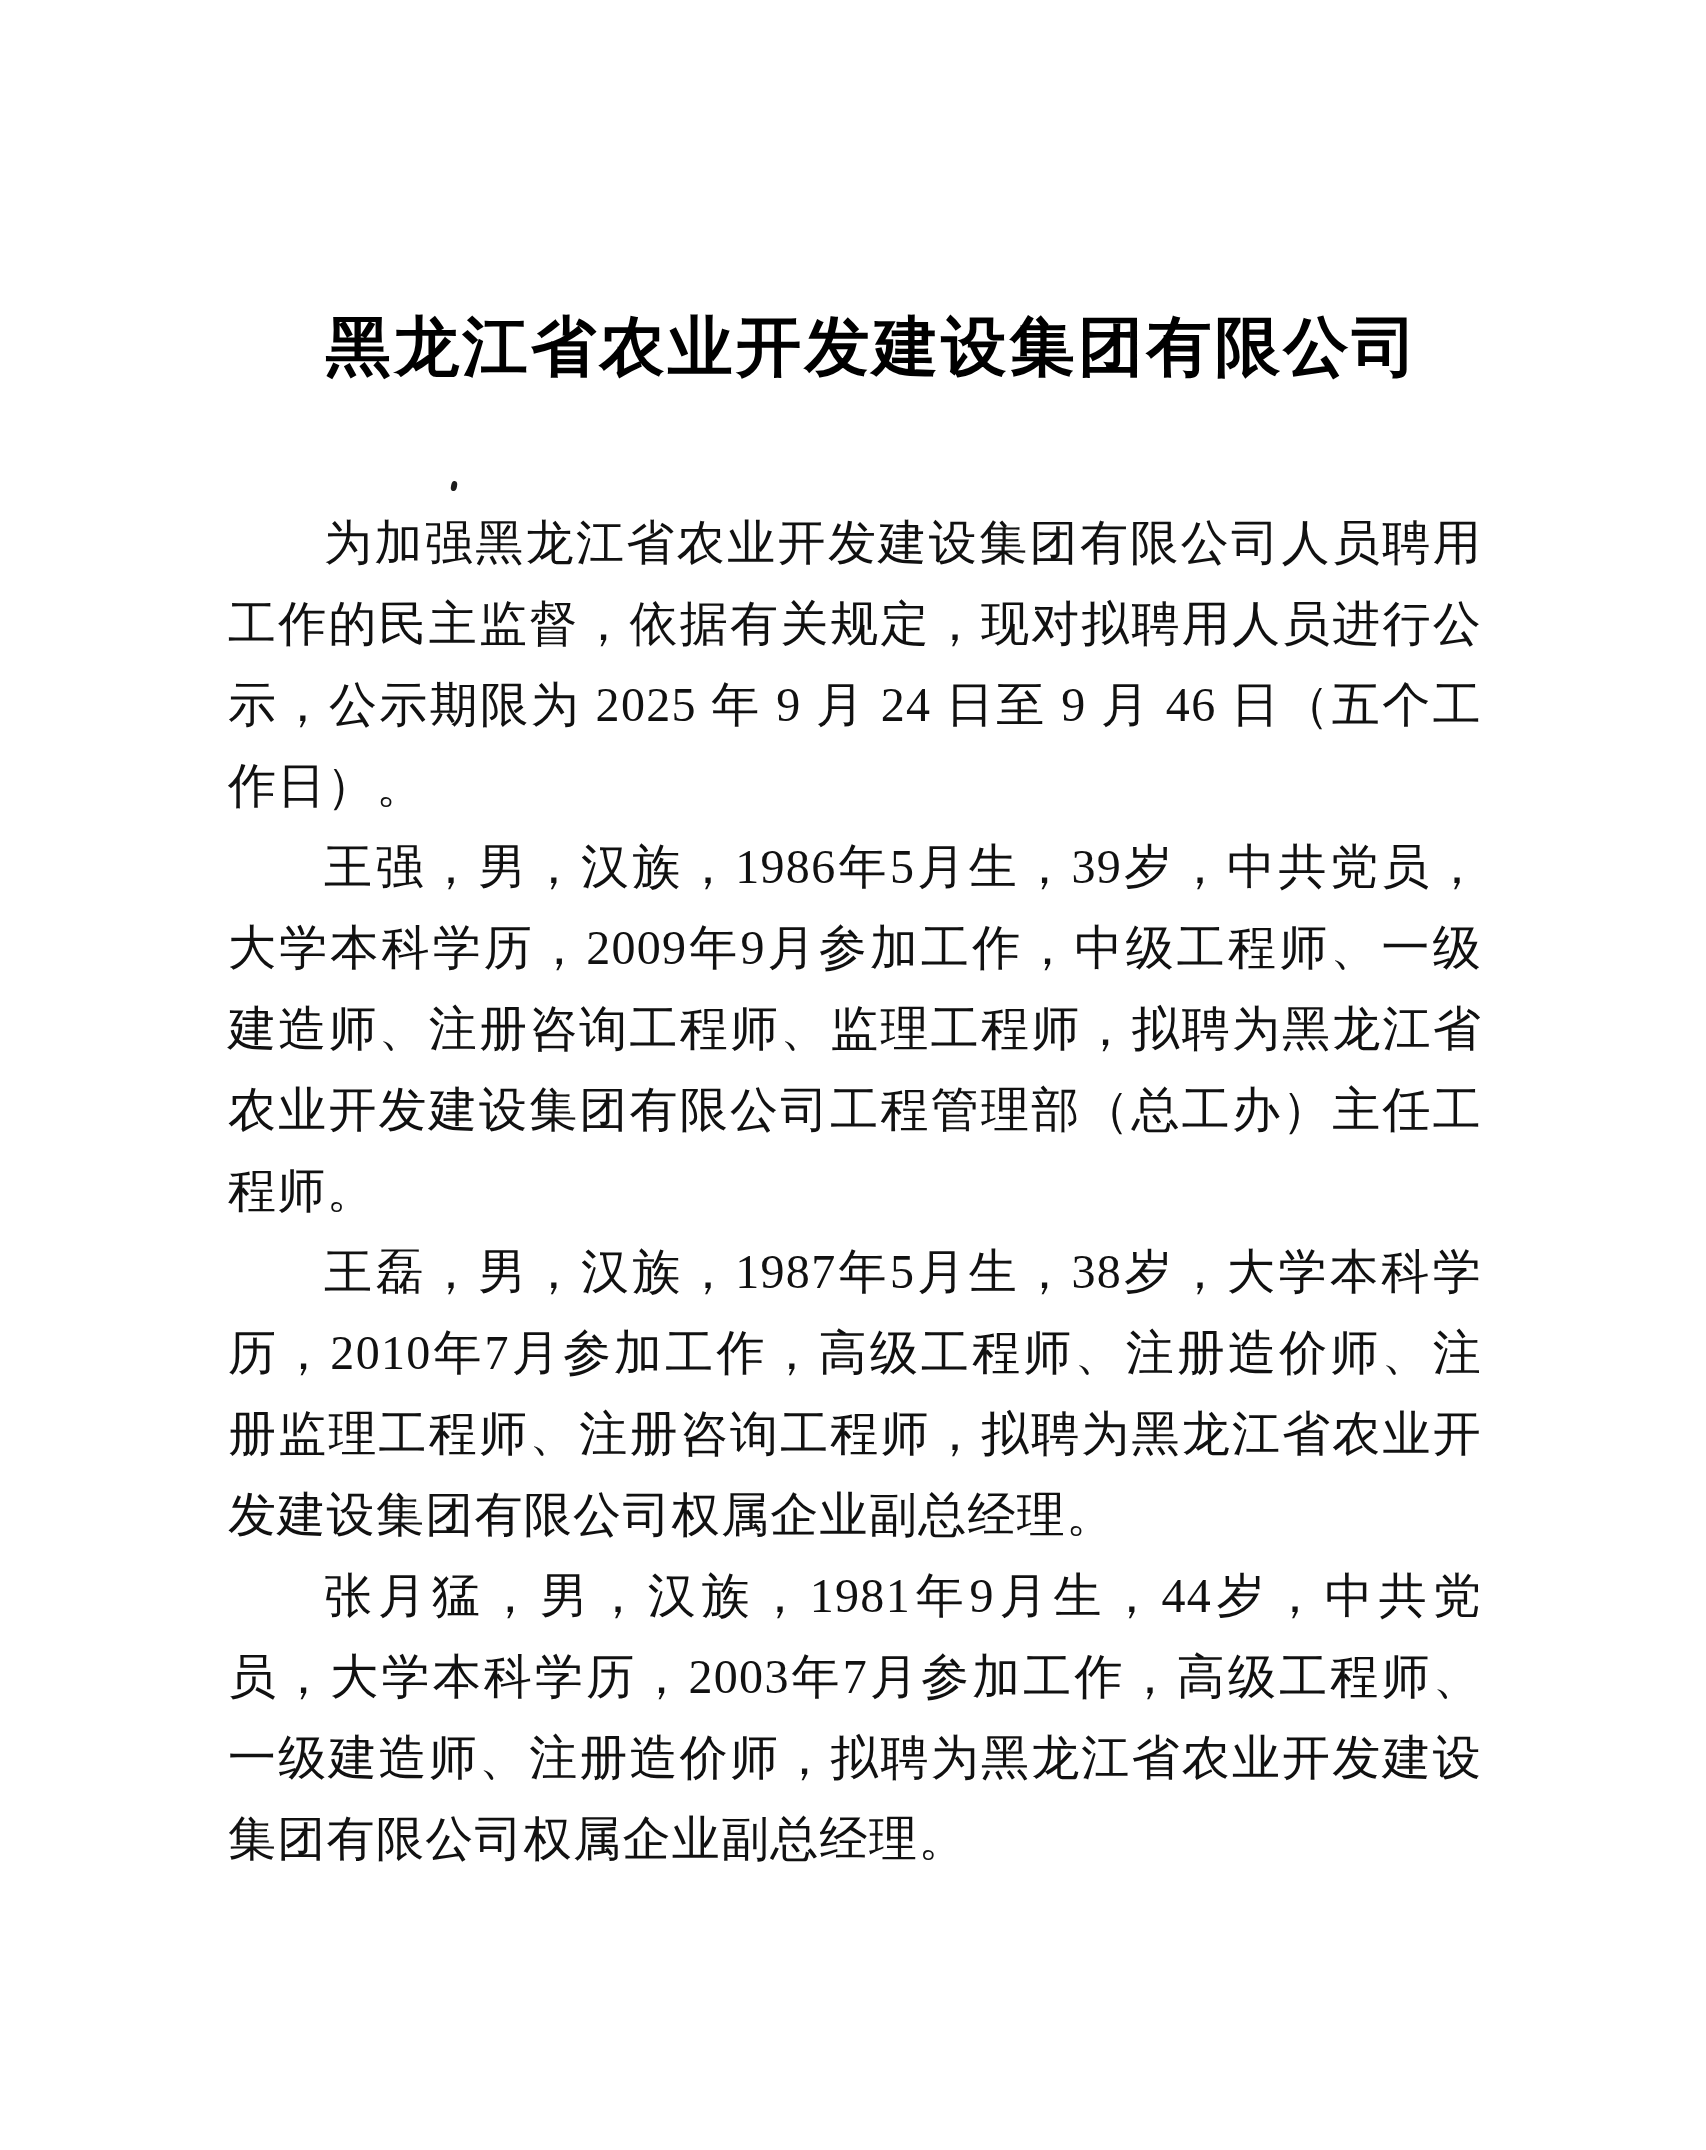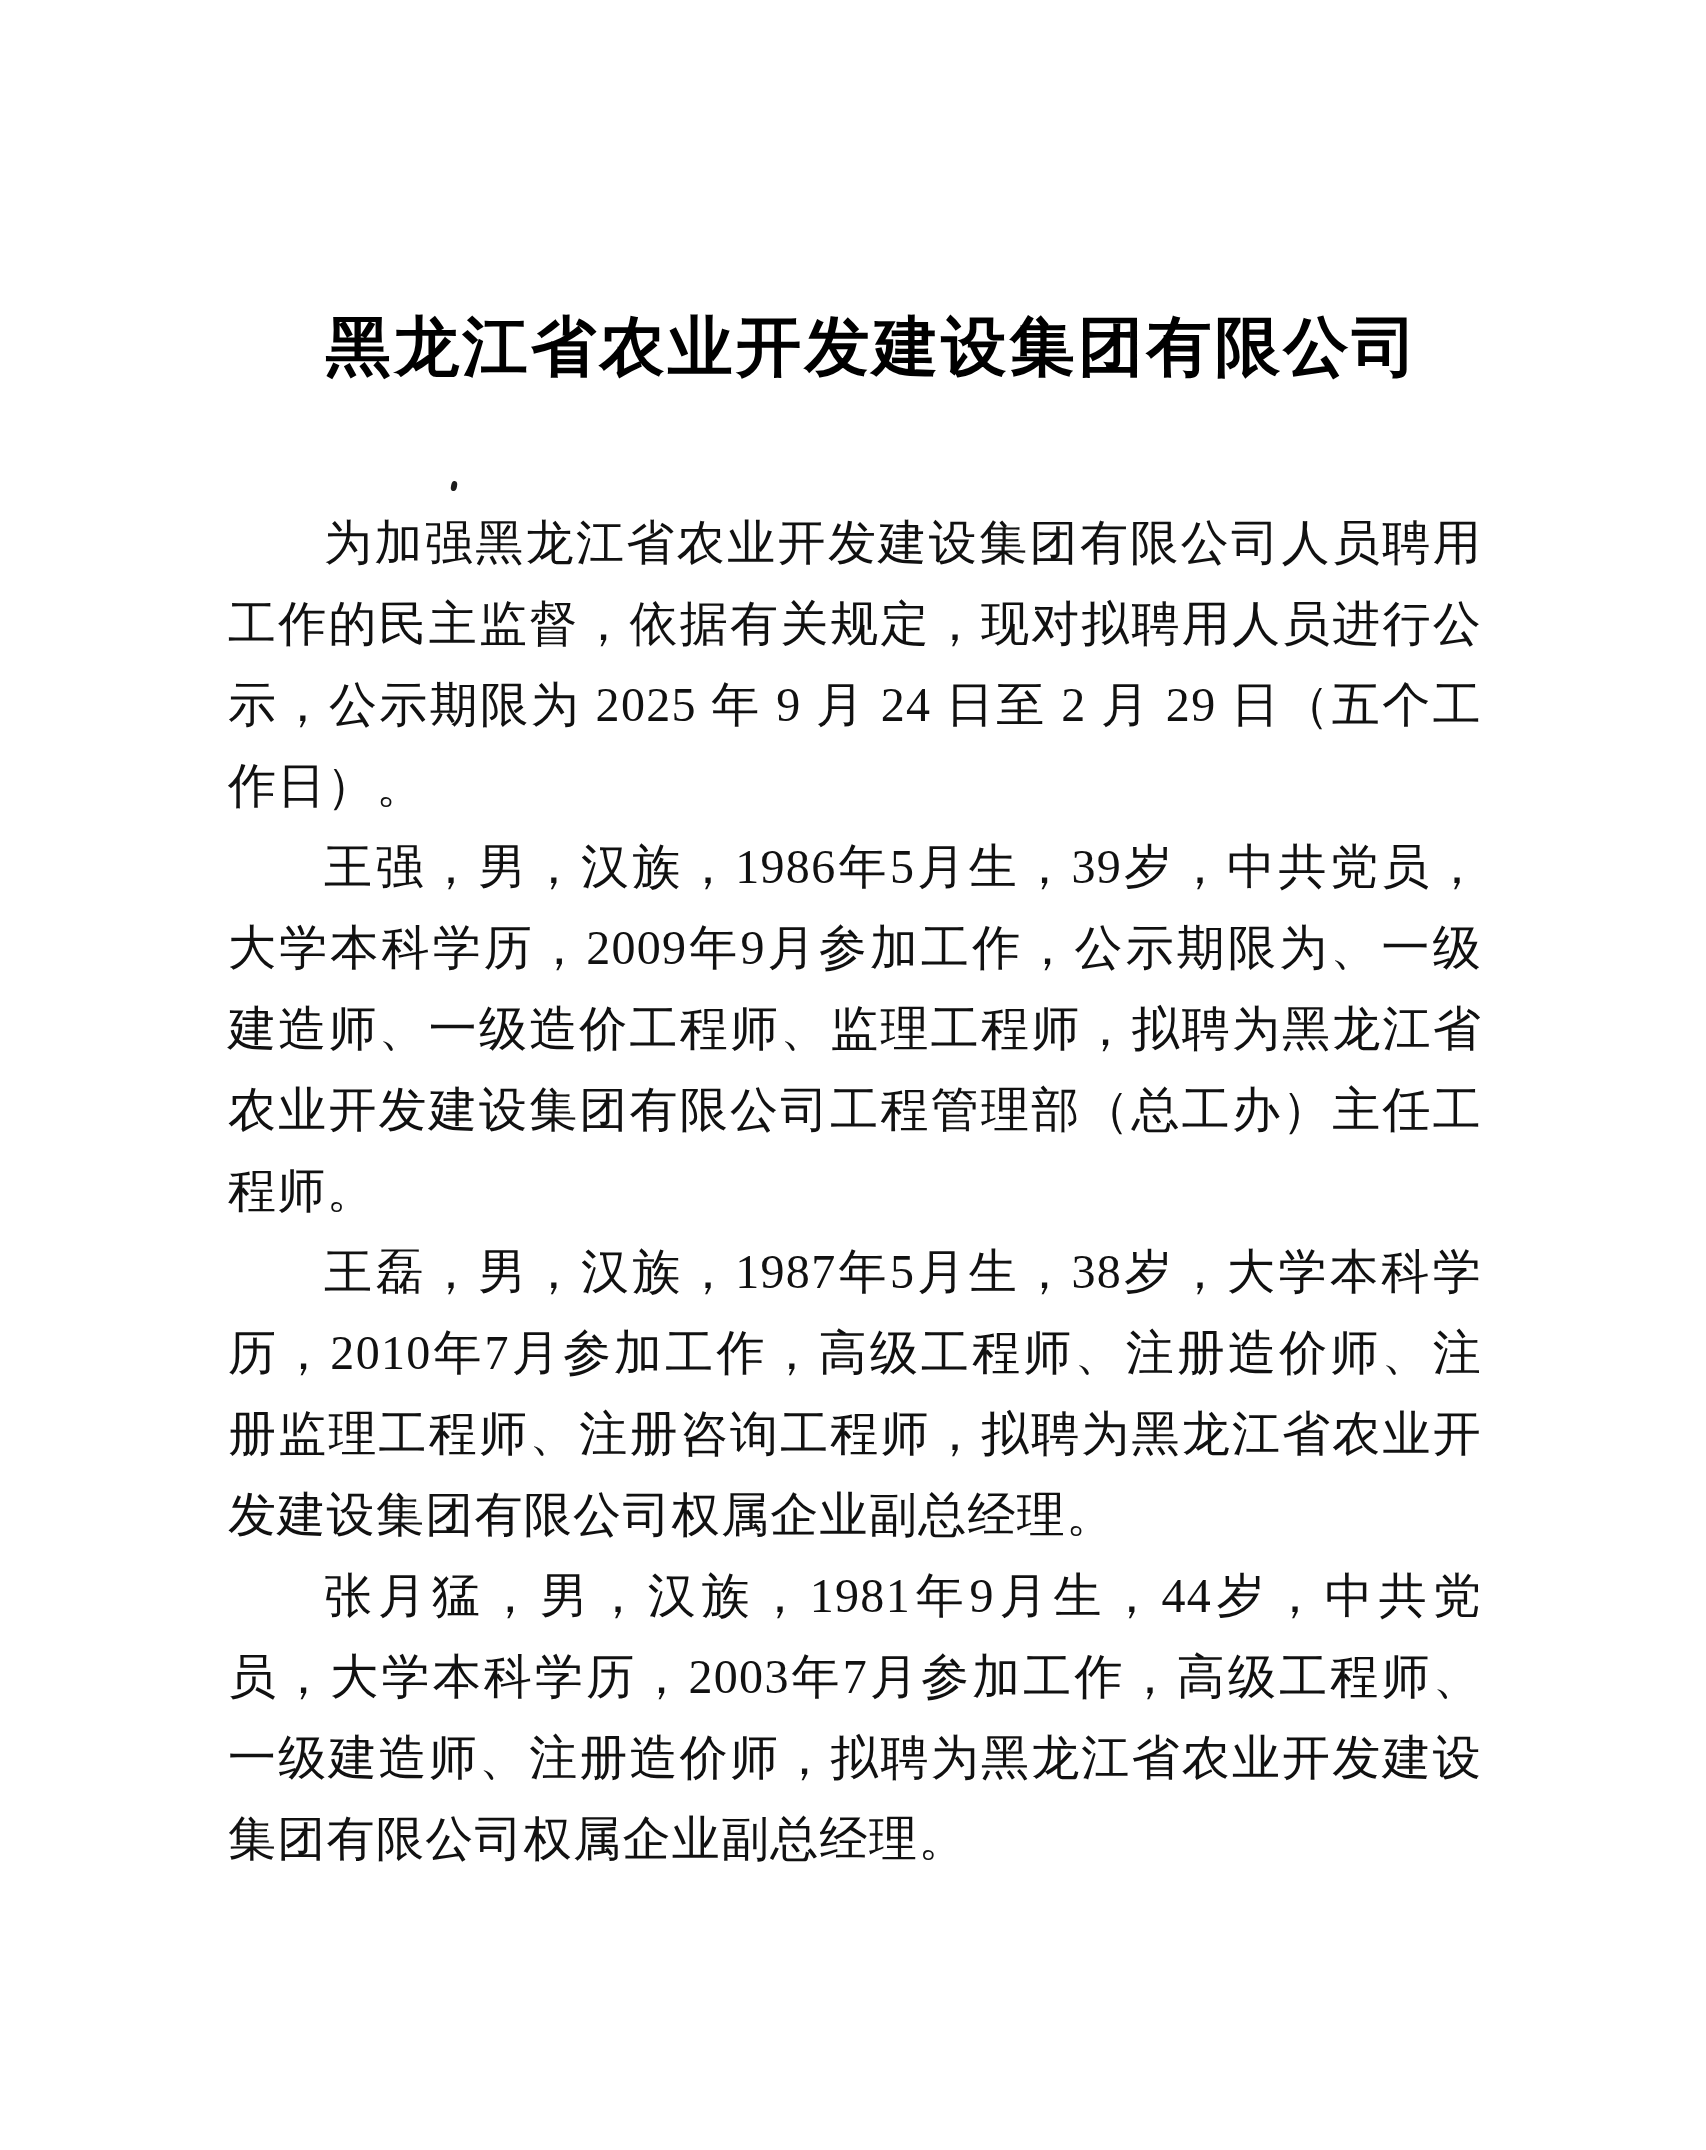--- a/index.html
+++ b/index.html
@@ -63,20 +63,20 @@
 
 <div class="page">
 
   <div class="title-block">
     <div class="title-line">黑龙江省农业开发建设集团有限公司</div>
   </div>
 
   <div class="stray-dot"></div>
 
   <div class="body-block">
-    <p>为加强黑龙江省农业开发建设集团有限公司人员聘用工作的民主监督，依据有关规定，现对拟聘用人员进行公示，公示期限为 2025 年 9 月 24 日至 2 月 29 日（五个工作日）。</p>
-    <p>王强，男，汉族，1986年5月生，39岁，中共党员，大学本科学历，2009年9月参加工作，公示期限为、一级建造师、一级造价工程师、监理工程师，拟聘为黑龙江省农业开发建设集团有限公司工程管理部（总工办）主任工程师。</p>
+    <p>为加强黑龙江省农业开发建设集团有限公司人员聘用工作的民主监督，依据有关规定，现对拟聘用人员进行公示，公示期限为 2025 年 9 月 24 日至 9 月 46 日（五个工作日）。</p>
+    <p>王强，男，汉族，1986年5月生，39岁，中共党员，大学本科学历，2009年9月参加工作，中级工程师、一级建造师、注册咨询工程师、监理工程师，拟聘为黑龙江省农业开发建设集团有限公司工程管理部（总工办）主任工程师。</p>
     <p>王磊，男，汉族，1987年5月生，38岁，大学本科学历，2010年7月参加工作，高级工程师、注册造价师、注册监理工程师、注册咨询工程师，拟聘为黑龙江省农业开发建设集团有限公司权属企业副总经理。</p>
     <p>张月猛，男，汉族，1981年9月生，44岁，中共党员，大学本科学历，2003年7月参加工作，高级工程师、一级建造师、注册造价师，拟聘为黑龙江省农业开发建设集团有限公司权属企业副总经理。</p>
   </div>
 
 </div>
 
 
 </body></html>

